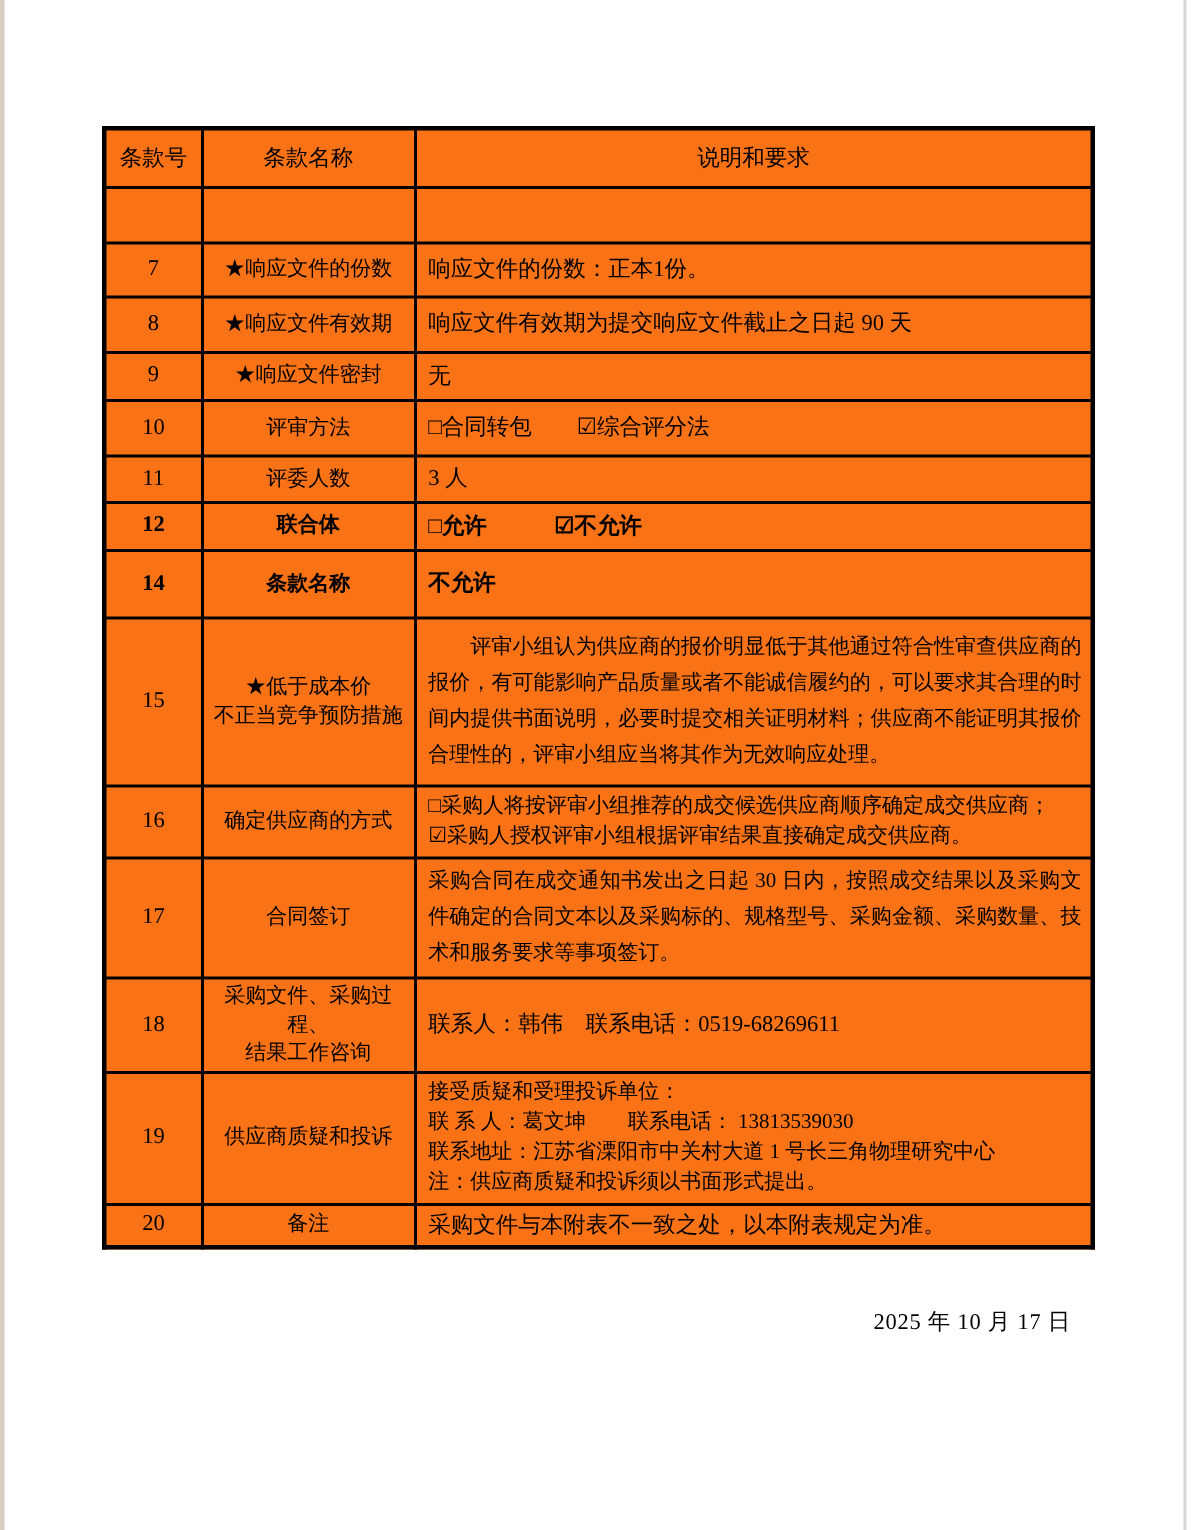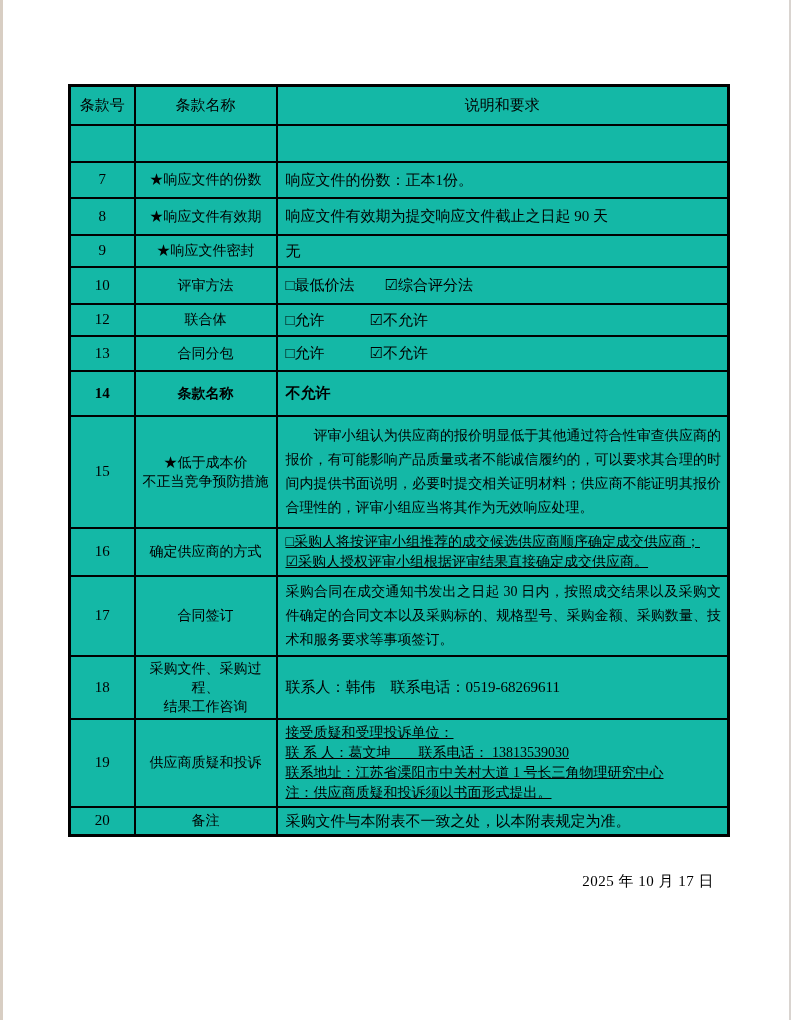--- a/index.html
+++ b/index.html
@@ -17,21 +17,21 @@
   }
   .page-edge-right {
     position: absolute; left: 789px; top: 0; width: 2px; height: 1020px;
     background: #d9d4d0;
   }
   table.clauses {
     position: absolute; left: 68px; top: 84px;
     width: 659px;
     border-collapse: collapse;
     table-layout: fixed;
-    background: #14b8a6;
+    background: #f97316;
   }
   table.clauses, table.clauses th, table.clauses td {
     border: 2px solid #000000;
   }
   table.clauses { border: 3px solid #000000; }
   th, td { padding: 0; vertical-align: middle; overflow: hidden; }
   thead tr { height: 39px; }
   th {
     font-weight: normal;
     font-size: 15px;
@@ -46,21 +46,21 @@
     font-size: 14px;
     line-height: 19px;
     padding: 2px 1px;
   }
   td.ds {
     text-align: left;
     font-size: 15px;
     padding: 3px 6px 3px 8px;
   }
   td.ds div { line-height: 20px; }
-  td.ds.dense { font-size: 14px; text-decoration: underline; }
+  td.ds.dense { font-size: 14px; }
   td.ds p.para {
     margin: 0;
     font-size: 14px;
     line-height: 24px;
     text-align: justify;
   }
   td.ds p.para.indent { text-indent: 2em; }
   .doc-date {
     position: absolute;
     top: 872px; left: 0;
@@ -121,36 +121,36 @@
         <td class="ds">
           <div>无</div>
         </td>
       </tr>
       <tr style="height: 37px;">
         <td class="no">10</td>
         <td class="nm">
           <div>评审方法</div>
         </td>
         <td class="ds">
-          <div>□最低价法　　☑综合评分法</div>
-        </td>
-      </tr>
-      <tr style="height: 32px;">
+          <div>□合同转包　　☑综合评分法</div>
+        </td>
+      </tr>
+      <tr style="height: 31px;">
+        <td class="no">11</td>
+        <td class="nm">
+          <div>评委人数</div>
+        </td>
+        <td class="ds">
+          <div>3 人</div>
+        </td>
+      </tr>
+      <tr style="height: 32px; font-weight: bold;">
         <td class="no">12</td>
         <td class="nm">
           <div>联合体</div>
-        </td>
-        <td class="ds">
-          <div>□允许　　　☑不允许</div>
-        </td>
-      </tr>
-      <tr style="height: 35px;">
-        <td class="no">13</td>
-        <td class="nm">
-          <div>合同分包</div>
         </td>
         <td class="ds">
           <div>□允许　　　☑不允许</div>
         </td>
       </tr>
       <tr style="height: 45px; font-weight: bold;">
         <td class="no">14</td>
         <td class="nm">
           <div>条款名称</div>
         </td>

